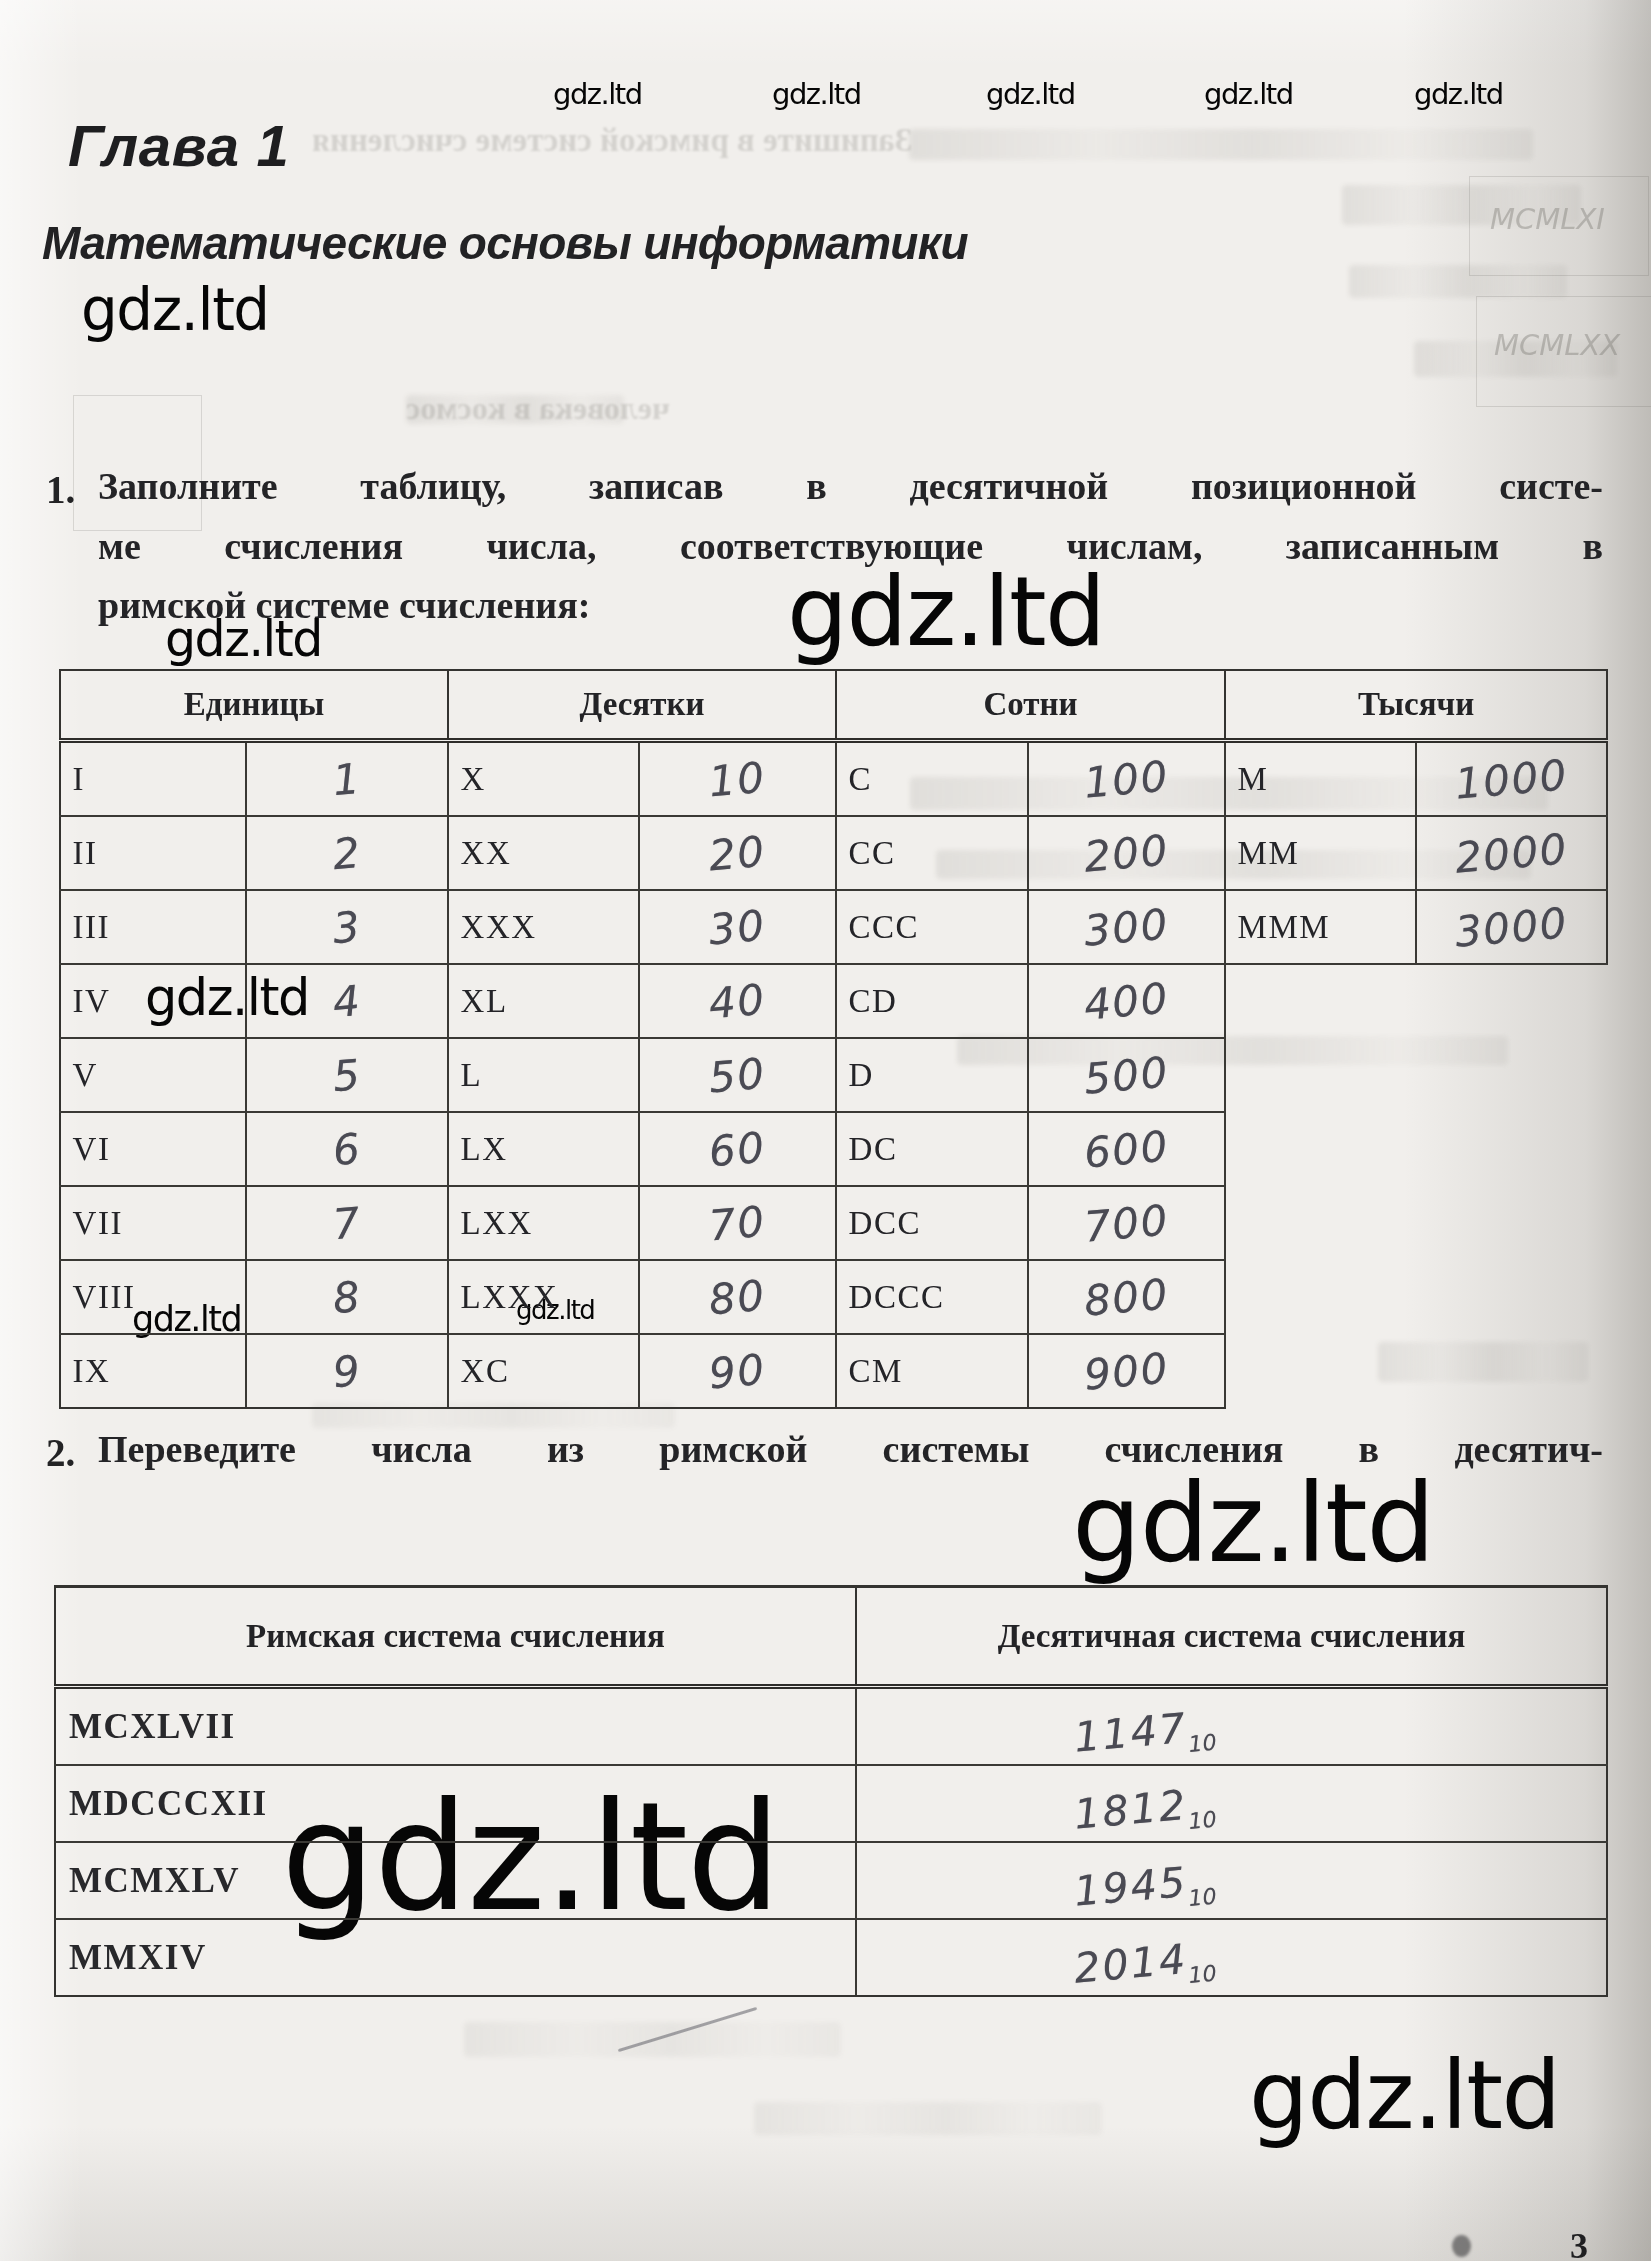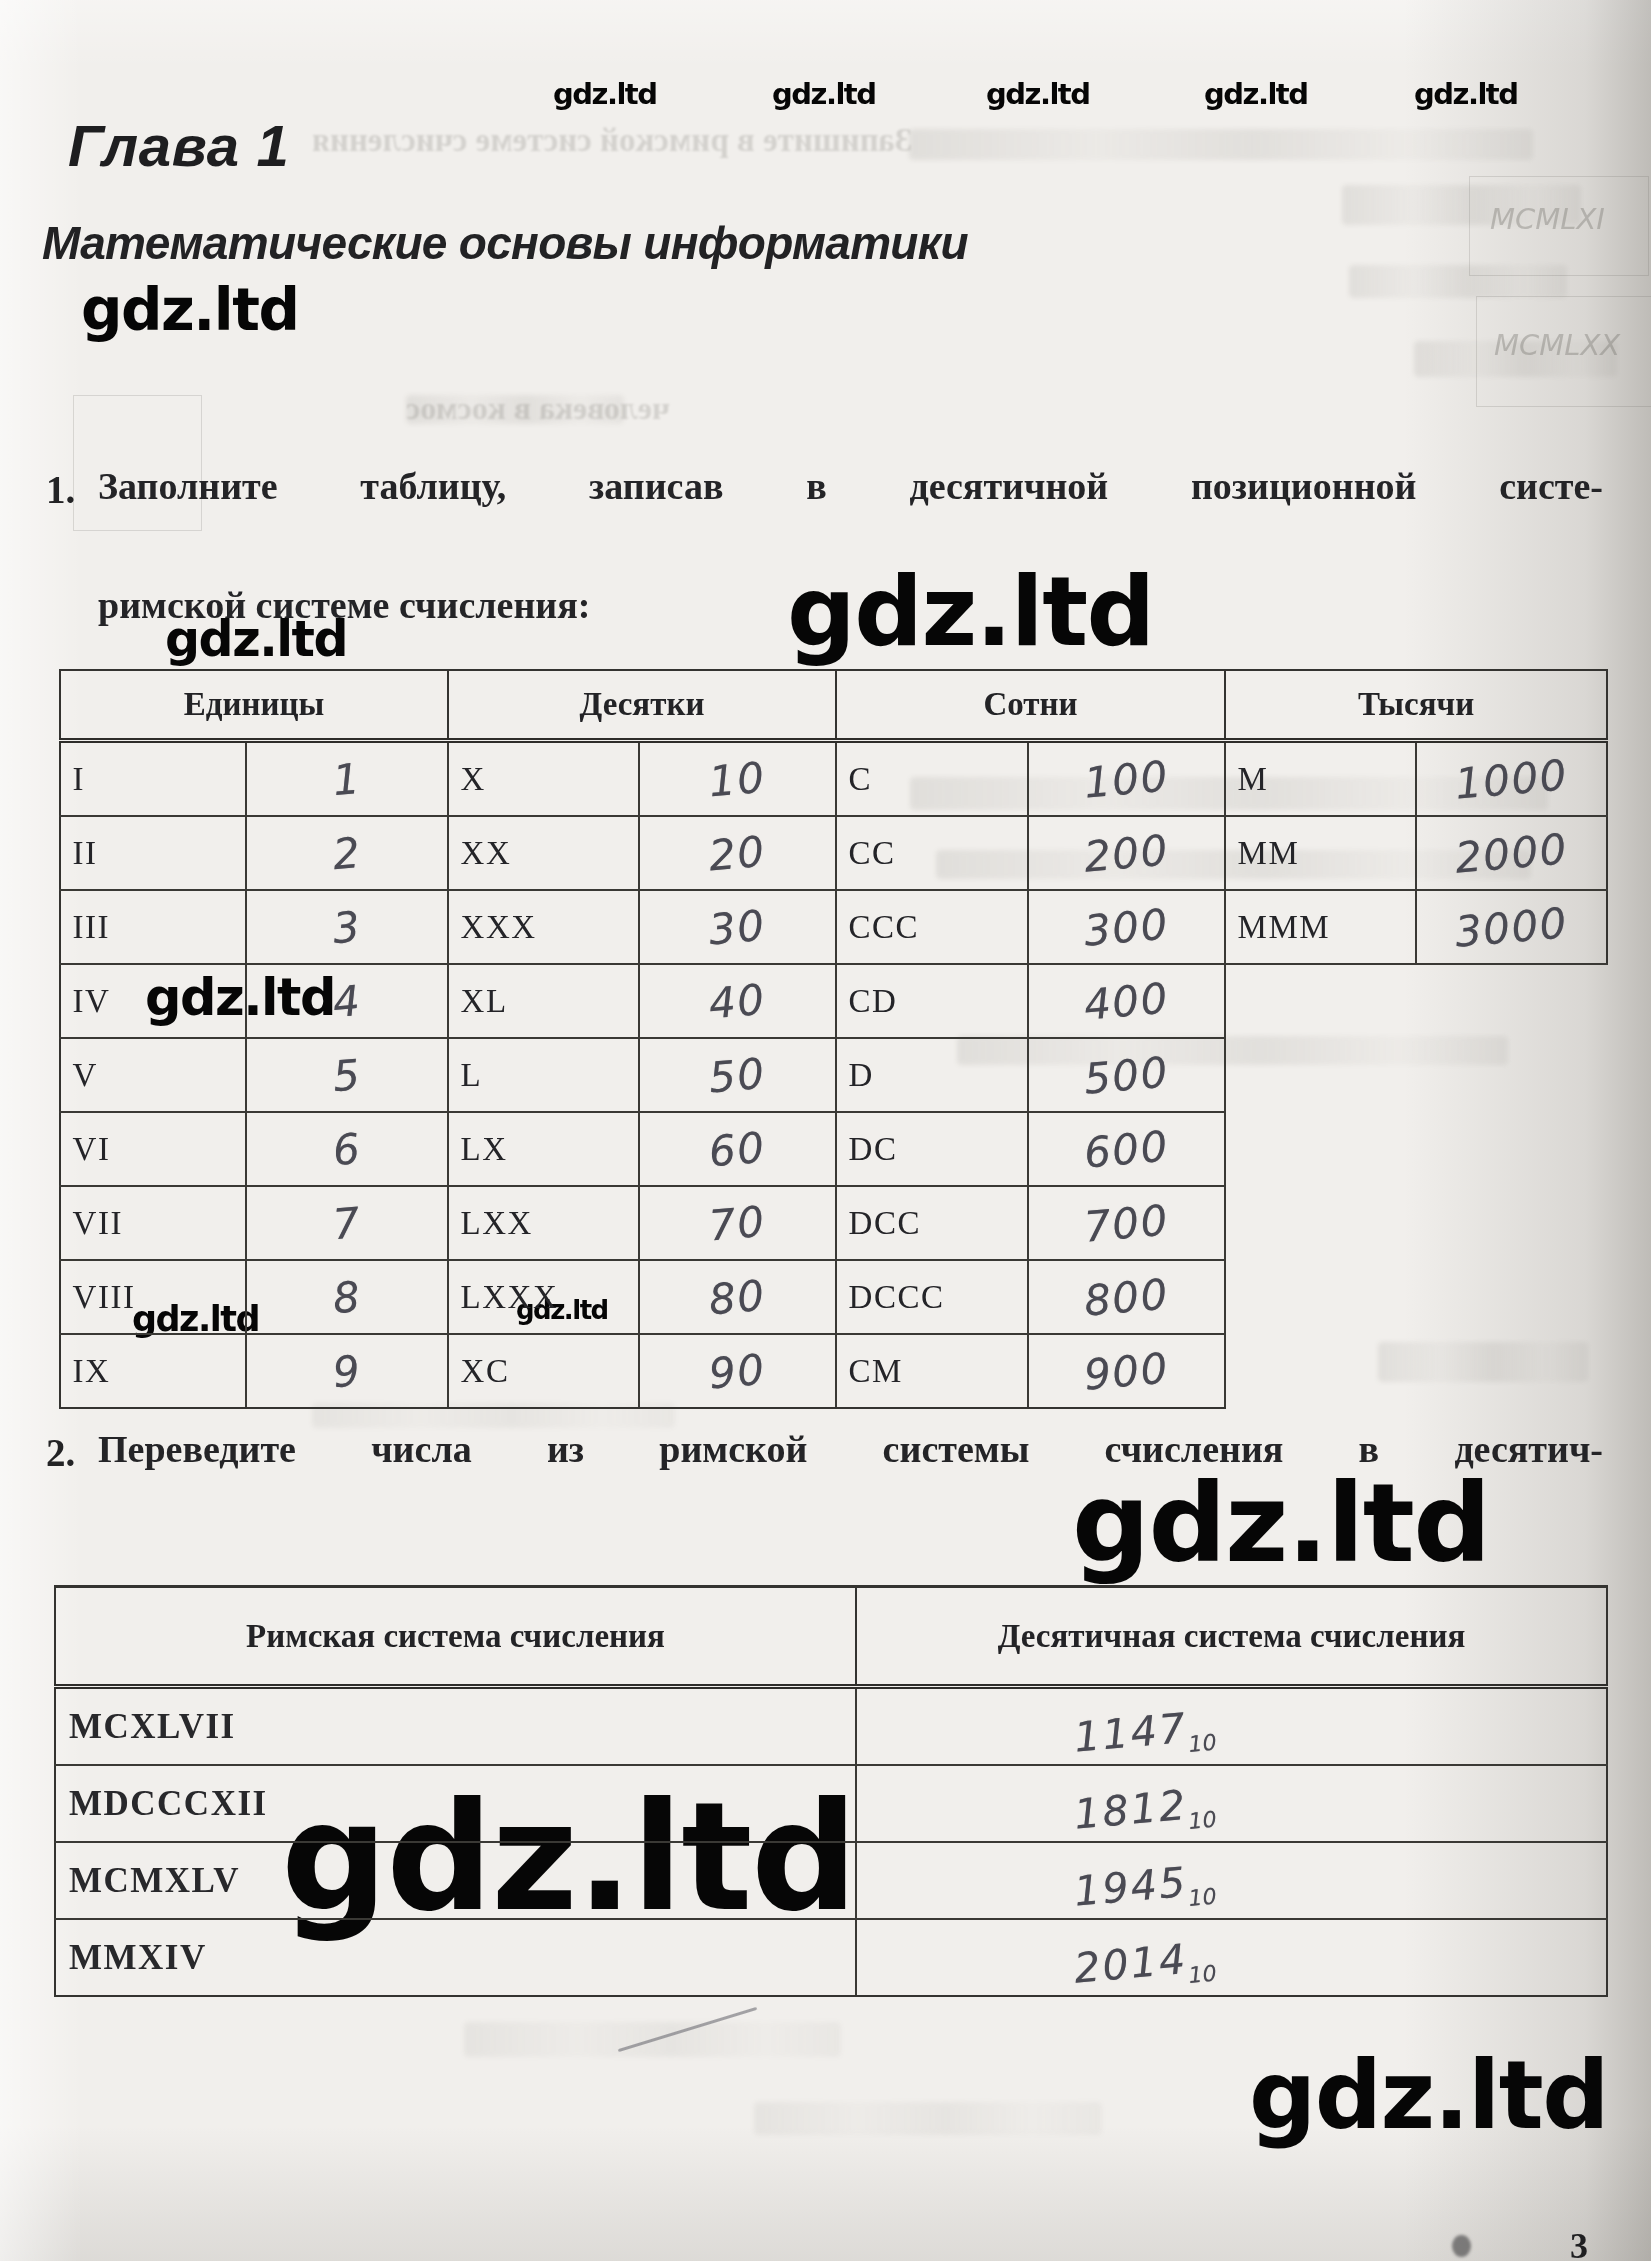--- a/index.html
+++ b/index.html
@@ -14,21 +14,21 @@
     font-family:"Liberation Serif", serif;
     color:#232325;
   }
   .abs{position:absolute;}
   
   .chapter{font-family:"Liberation Sans", sans-serif;font-weight:bold;font-style:italic;
     font-size:58px;letter-spacing:0.7px;color:#1e1e20;margin-left:24px;}
   .title{font-family:"Liberation Sans", sans-serif;font-weight:bold;font-style:italic;
     font-size:46px;letter-spacing:-0.7px;color:#222224;white-space:nowrap;}
   
-  .wm{position:absolute;font-family:"DejaVu Sans", sans-serif;font-weight:bold;
+  .wm{position:absolute;font-family:"DejaVu Sans", sans-serif;font-weight:normal;
     color:#060606;line-height:1;letter-spacing:-1.5px;white-space:nowrap;}
   
   .tasknum{font-weight:700;font-size:39px;}
   .tline{font-weight:700;font-size:38px;line-height:45px;white-space:nowrap;color:#242427;}
   .jline{width:1505px;white-space:normal;text-align:justify;text-align-last:justify;}
   
   table{border-collapse:collapse;table-layout:fixed;}
   .t1{position:absolute;left:59px;top:669px;width:1547px;}
   .t2{position:absolute;left:54px;top:1585px;width:1552px;border-radius:29px;}
   th,td{padding:0;}
@@ -109,20 +109,21 @@
   <span class="wm" style="left:516px;top:1297px;font-size:26px;">gdz.ltd</span>
   <span class="wm" style="left:1072px;top:1469px;font-size:109px;">gdz.ltd</span>
   <span class="wm" style="left:281px;top:1783px;font-size:149px;">gdz.ltd</span>
   <span class="wm" style="left:1249px;top:2049px;font-size:94px;">gdz.ltd</span>
 
   <div class="abs chapter" style="left:44px;top:112px;">Глава 1</div>
   <div class="abs title" style="left:42px;top:216px;">Математические основы информатики</div>
 
   <div class="abs tasknum" style="left:46px;top:467px;">1.</div>
   <div class="abs tline jline" style="left:98px;top:464px;">Заполните таблицу, записав в десятичной позиционной систе-</div>
+  <div class="abs tline jline" style="left:98px;top:524px;">ме счисления числа, соответствующие числам, записанным в</div>
   <div class="abs tline" style="left:98px;top:583px;">римской системе счисления:</div>
 
   <table class="t1">
     <colgroup>
         <col style="width:186px">
         <col style="width:202px">
         <col style="width:191px">
         <col style="width:197px">
         <col style="width:192px">
         <col style="width:197px">

